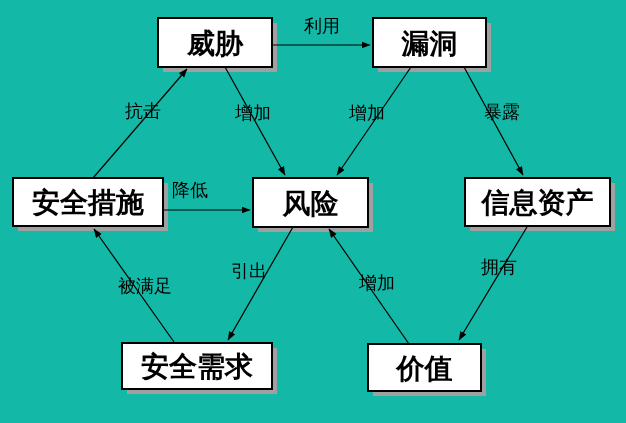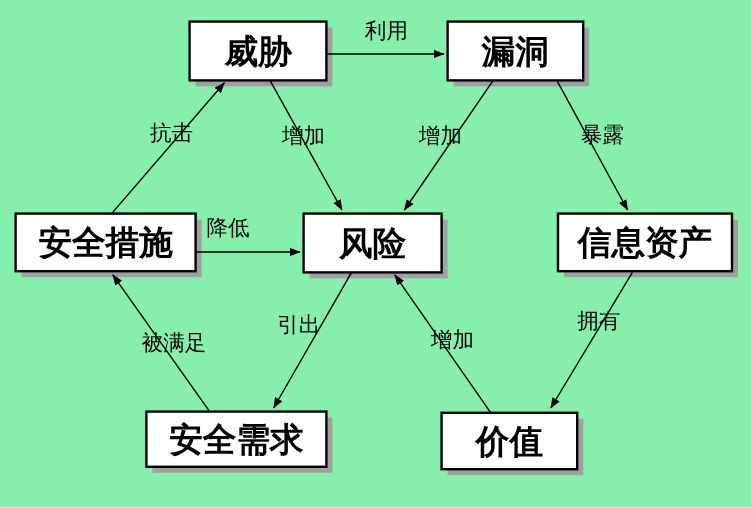--- a/index.html
+++ b/index.html
@@ -5,21 +5,21 @@
   html, body {
     margin: 0;
     padding: 0;
     background: #ffffff;
     font-family: "DejaVu Sans", "Liberation Sans", sans-serif;
   }
   .canvas {
     position: relative;
     width: 626px;
     height: 423px;
-    background: #86efac;
+    background: #14b8a6;
     overflow: hidden;
   }
   svg text.node-label {
     font-family: "DejaVu Sans", "Liberation Sans", sans-serif;
     font-size: 28px;
     font-weight: bold;
     fill: #000000;
   }
   svg text.edge-label {
     font-family: "DejaVu Sans", "Liberation Sans", sans-serif;

